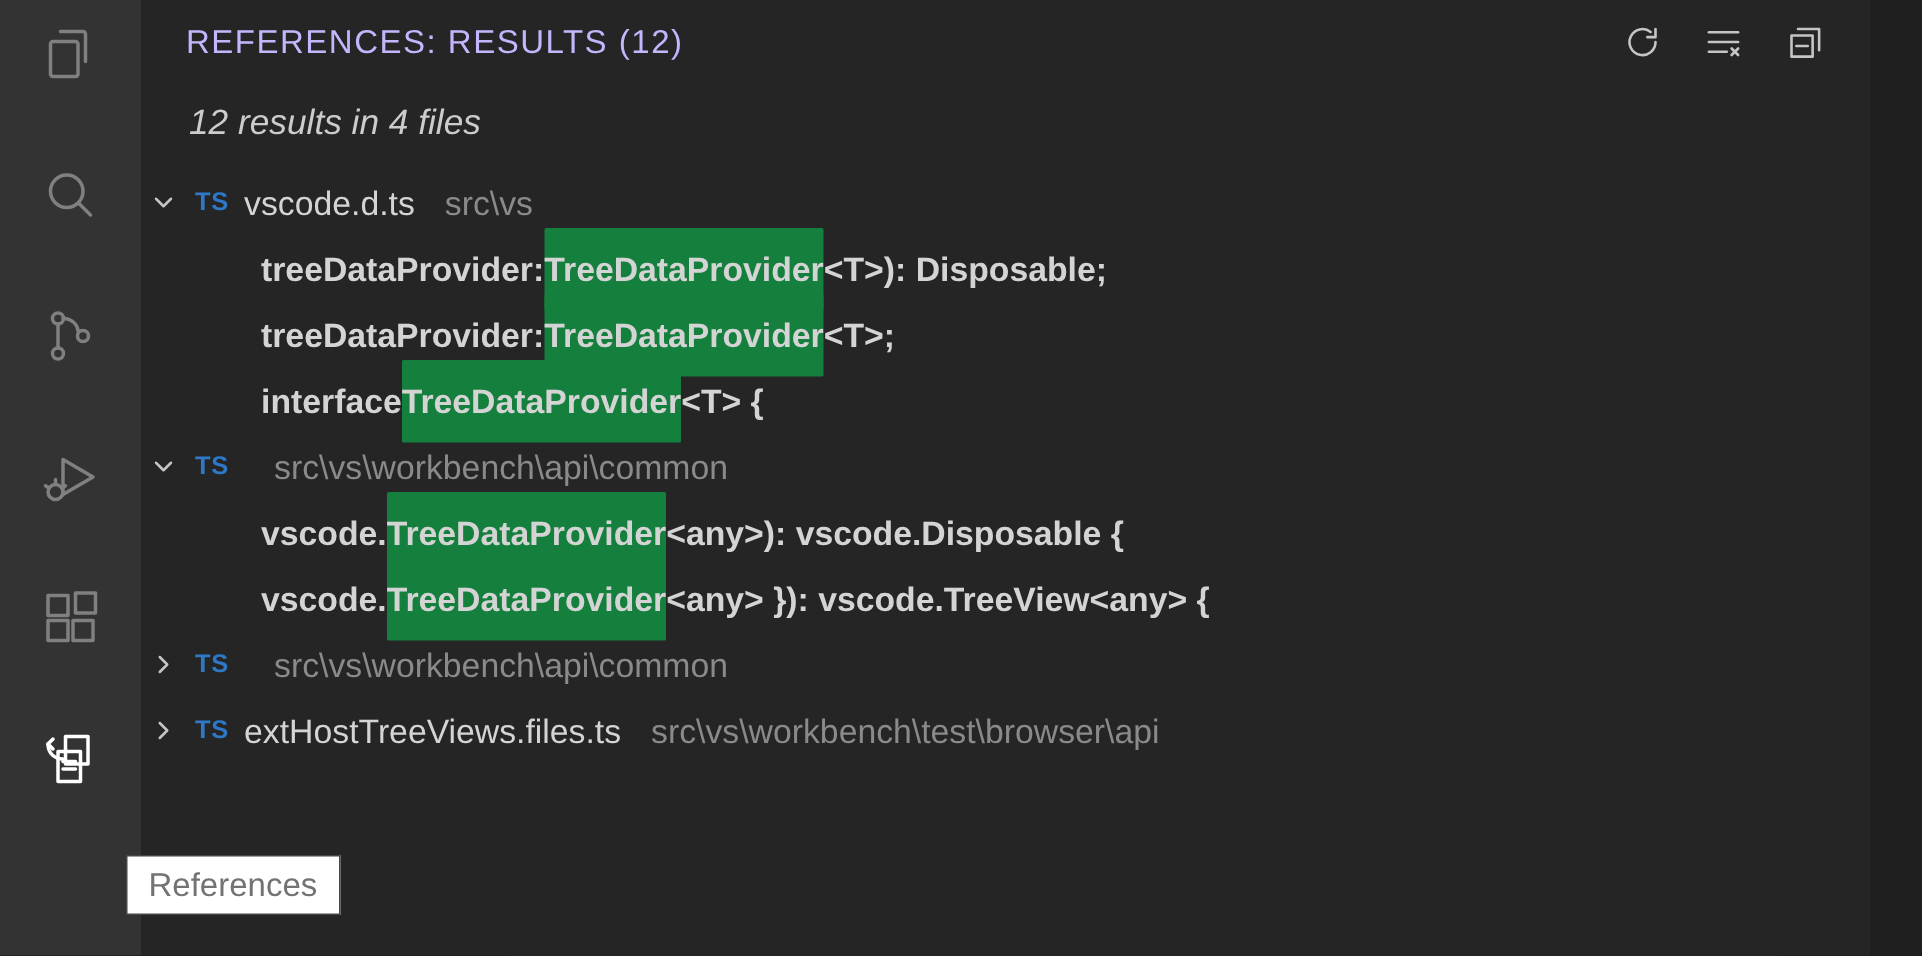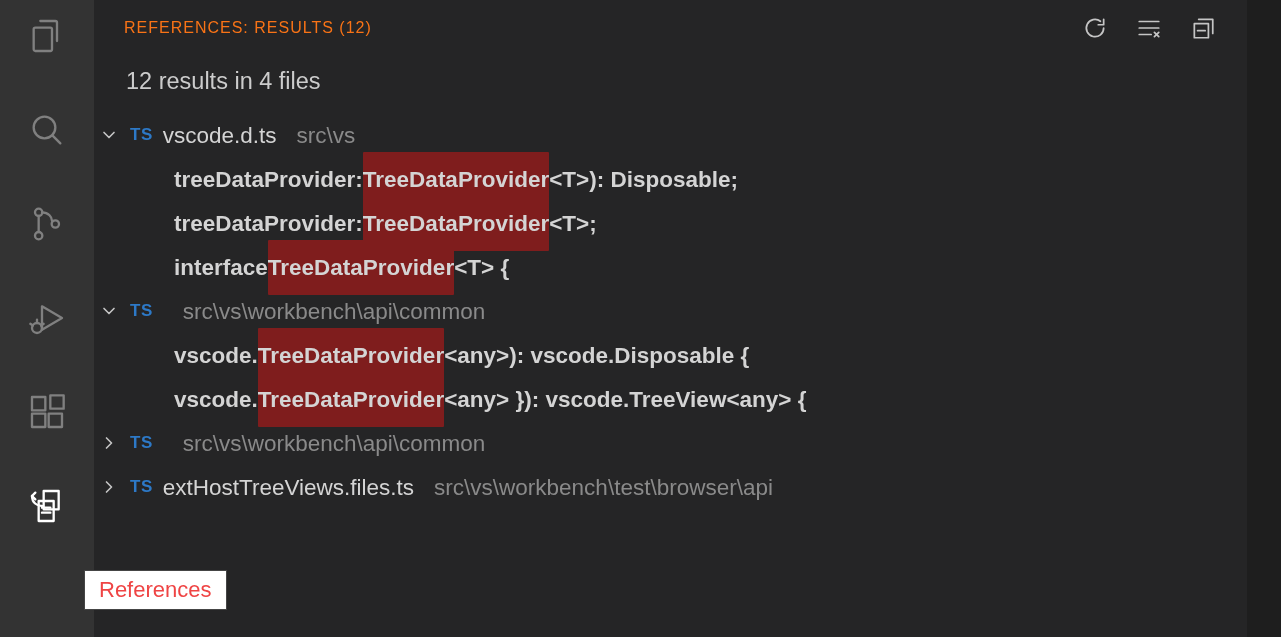--- a/index.html
+++ b/index.html
@@ -6,36 +6,36 @@
   html, body { width: 1281px; height: 637px; font-family: "Segoe UI", Arial, sans-serif; background: #1e1e1e; color: #cccccc; overflow: hidden; }
   .root { display: flex; width: 100%; height: 100%; }
   
   .activitybar { width: 94px; background: #333333; display: flex; flex-direction: column; align-items: center; padding-top: 14px; gap: 50px; }
   .activity-icon { width: 44px; height: 44px; display: flex; align-items: center; justify-content: center; color: #808080; cursor: pointer; }
   .activity-icon svg { width: 40px; height: 40px; stroke: currentColor; stroke-width: 1.4; fill: none; stroke-linecap: round; stroke-linejoin: round; }
   .activity-icon.active { color: #ffffff; }
   
   .panel { flex: 1; background: #252526; display: flex; flex-direction: column; }
   .panel-header { display: flex; align-items: center; justify-content: space-between; padding: 14px 30px 10px 30px; }
-  .panel-title { color: #f97316; font-size: 16px; letter-spacing: 1px; text-align: center; }
+  .panel-title { color: #c4b5fd; font-size: 22px; letter-spacing: 1px; text-align: center; }
   .panel-actions { display: flex; gap: 26px; }
   .action-icon { width: 28px; height: 28px; color: #c5c5c5; cursor: pointer; display: flex; align-items: center; justify-content: center; }
   .action-icon svg { width: 26px; height: 26px; stroke: currentColor; stroke-width: 1.6; fill: none; stroke-linecap: round; stroke-linejoin: round; }
-  .summary { font-size: 23.5px; color: #cccccc; padding: 16px 0 18px 32px; }
+  .summary { font-size: 23.5px; color: #cccccc; padding: 16px 0 18px 32px; font-style: italic; }
   .tree { font-size: 22.5px; line-height: 2.0; }
   .row { display: flex; align-items: center; cursor: pointer; height: 44px; }
   .twistie { width: 30px; display: flex; align-items: center; justify-content: center; color: #c5c5c5; }
   .twistie svg { width: 20px; height: 20px; stroke: currentColor; stroke-width: 2; fill: none; stroke-linecap: round; stroke-linejoin: round; }
   .ts-badge { color: #2d79c7; font-weight: 700; font-size: 17px; margin: 0 10px 0 6px; letter-spacing: 0.5px; }
   .filename { color: #d4d4d4; }
   .pathseg { color: #8a8a8a; margin-left: 20px; }
   .match { padding-left: 80px; color: #d4d4d4; font-weight: bold; }
-  .hl { background: #7f1d1d; border-radius: 1px; padding: 5px 0; }
+  .hl { background: #15803d; border-radius: 1px; padding: 5px 0; }
   
-  .tooltip { position: absolute; left: 84px; top: 570px; background: #ffffff; color: #ef4444; font-size: 22px; padding: 6px 14px; border: 1px solid #454545; }
+  .tooltip { position: absolute; left: 84px; top: 570px; background: #ffffff; color: #737373; font-size: 22px; padding: 6px 14px; border: 1px solid #454545; }
   
   .gutter { width: 34px; background: #1e1e1e; }
 </style>
 </head>
 <body>
 
 <div class="root">
 
   <div class="activitybar">
     <div class="activity-icon">

